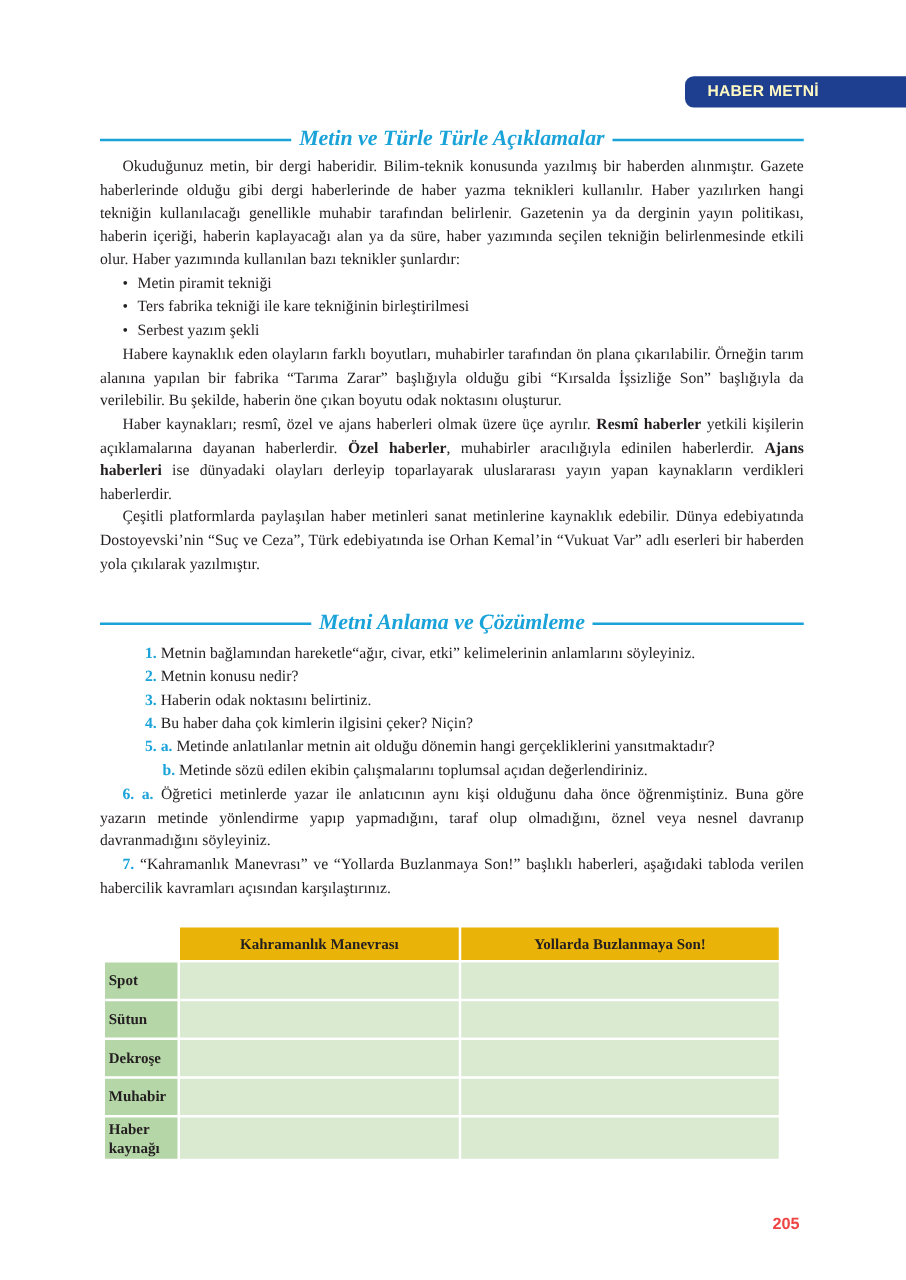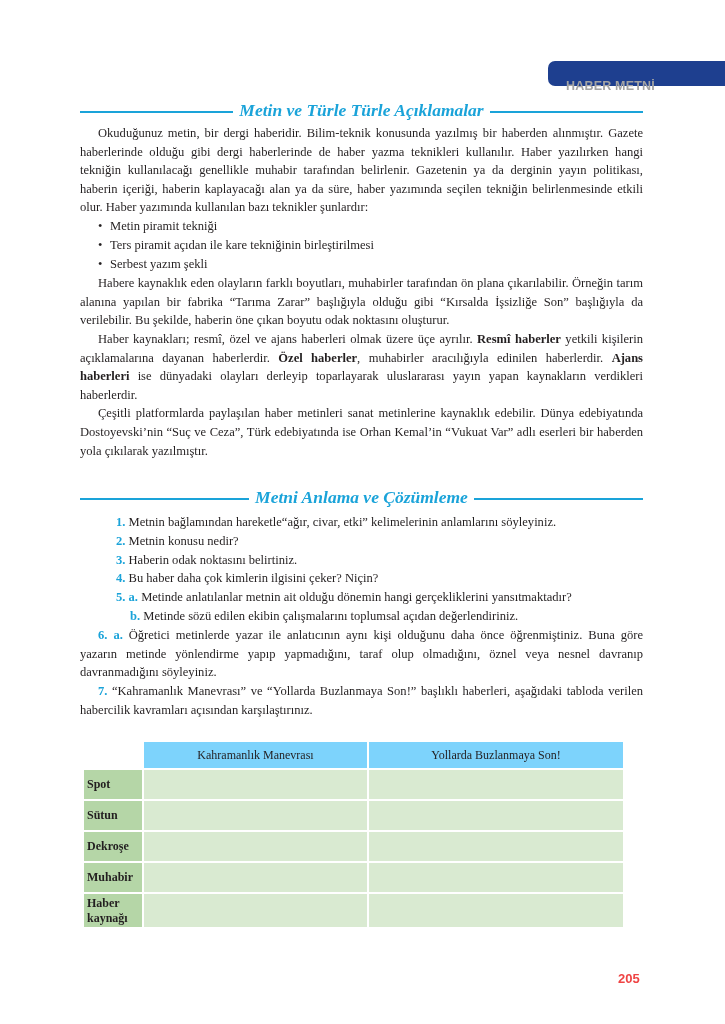--- a/index.html
+++ b/index.html
@@ -1,39 +1,39 @@
 <!DOCTYPE html>
 <html><head>
 <meta charset="utf-8">
 <style>
   html, body { margin: 0; padding: 0; background: #ffffff; }
   body { width: 725px; height: 1024px; position: relative; overflow: hidden;
          font-family: "Liberation Serif", "DejaVu Serif", serif; color: #231f20; }
   .tab { position: absolute; left: 548px; top: 61px; width: 177px; height: 25px;
          background: #1e3f8f; border-radius: 7px 0 0 7px; }
-  .tab span { position: absolute; left: 18px; top: 18px; color: #a3a3a3;
+  .tab span { position: absolute; left: 18px; top: 5px; color: #fef9c3;
          font-family: "Liberation Sans", "DejaVu Sans", sans-serif; font-weight: bold; font-size: 12.5px; letter-spacing: 0.2px; }
   .section-head { position: absolute; left: 80px; width: 563px; height: 24px; }
   .section-head .line { position: absolute; top: 11px; height: 1.6px; background: #1aa3d9; }
   .section-head .title { position: absolute; top: 0; left: 0; right: 0; text-align: center;
          font-style: italic; font-weight: bold; font-size: 17.5px; color: #1aa3d9; }
   .section-head .title span { background: #fff; padding: 0 6px; }
   .body { position: absolute; left: 80px; width: 563px; font-size: 12.55px; line-height: 18.6px; text-align: justify; }
   .body p { margin: 0; text-indent: 18px; }
   .body ul { margin: 0; padding-left: 18px; list-style: none; }
   .body ul li { position: relative; padding-left: 12px; line-height: 19.1px; }
   .body ul li::before { content: "•"; position: absolute; left: 0; }
   .q { margin: 0; line-height: 18.8px; padding-left: 18px; text-indent: 0; }
   .q.wrap { padding-left: 0; text-indent: 18px; }
   .q.sub { padding-left: 32px; }
   .num { color: #1aa3d9; font-weight: bold; }
   table { position: absolute; left: 82px; top: 740px; border-collapse: separate; border-spacing: 2px; }
   td, th { padding: 0; }
   th.blank { background: transparent; width: 58px; }
-  th.col { background: #7dd3fc; height: 26px; font-size: 12px; font-weight: normal; text-align: center; }
+  th.col { background: #eab308; height: 26px; font-size: 12px; font-weight: bold; text-align: center; }
   th.col1 { width: 223px; } th.col2 { width: 254px; }
   td.row-label { background: #b5d6a7; font-weight: bold; font-size: 12px; padding-left: 3px; height: 29px; line-height: 15px; vertical-align: middle; }
   td.cell { background: #d9ead1; }
   .pagenum { position: absolute; left: 618px; top: 945px; font-family: "Liberation Sans", "DejaVu Sans", sans-serif; font-weight: bold; font-size: 13px; color: #ef4444; margin-top: 26px; }
 </style>
 </head>
 <body>
 
 <div class="tab">
   <span>HABER METNİ</span>
@@ -41,21 +41,21 @@
 
 <div class="section-head" style="top:100px;">
   <div class="line" style="left:0;width:563px;"></div>
   <div class="title"><span>Metin ve Türle Türle Açıklamalar</span></div>
 </div>
 
 <div class="body" style="top:124px;">
   <p>Okuduğunuz metin, bir dergi haberidir. Bilim-teknik konusunda yazılmış bir haberden alınmıştır. Gazete haberlerinde olduğu gibi dergi haberlerinde de haber yazma teknikleri kullanılır. Haber yazılırken hangi tekniğin kullanılacağı genellikle muhabir tarafından belirlenir. Gazetenin ya da derginin yayın politikası, haberin içeriği, haberin kaplayacağı alan ya da süre, haber yazımında seçilen tekniğin belirlenmesinde etkili olur. Haber yazımında kullanılan bazı teknikler şunlardır:</p>
   <ul>
     <li>Metin piramit tekniği</li>
-    <li>Ters piramit açıdan ile kare tekniğinin birleştirilmesi</li>
+    <li>Ters fabrika tekniği ile kare tekniğinin birleştirilmesi</li>
     <li>Serbest yazım şekli</li>
   </ul>
   <p>Habere kaynaklık eden olayların farklı boyutları, muhabirler tarafından ön plana çıkarılabilir. Örneğin tarım alanına yapılan bir fabrika “Tarıma Zarar” başlığıyla olduğu gibi “Kırsalda İşsizliğe Son” başlığıyla da verilebilir. Bu şekilde, haberin öne çıkan boyutu odak noktasını oluşturur.</p>
   <p><span>Haber kaynakları; resmî, özel ve ajans haberleri olmak üzere üçe ayrılır. </span><b>Resmî haberler</b><span> yetkili kişilerin açıklamalarına dayanan haberlerdir. </span><b>Özel haberler</b><span>, muhabirler aracılığıyla edinilen haberlerdir. </span><b>Ajans haberleri</b><span> ise dünyadaki olayları derleyip toparlayarak uluslararası yayın yapan kaynakların verdikleri haberlerdir.</span></p>
   <p>Çeşitli platformlarda paylaşılan haber metinleri sanat metinlerine kaynaklık edebilir. Dünya edebiyatında Dostoyevski’nin “Suç ve Ceza”, Türk edebiyatında ise Orhan Kemal’in “Vukuat Var” adlı eserleri bir haberden yola çıkılarak yazılmıştır.</p>
 </div>
 
 <div class="section-head" style="top:487px;">
   <div class="line" style="left:0;width:563px;"></div>
   <div class="title"><span>Metni Anlama ve Çözümleme</span></div>

